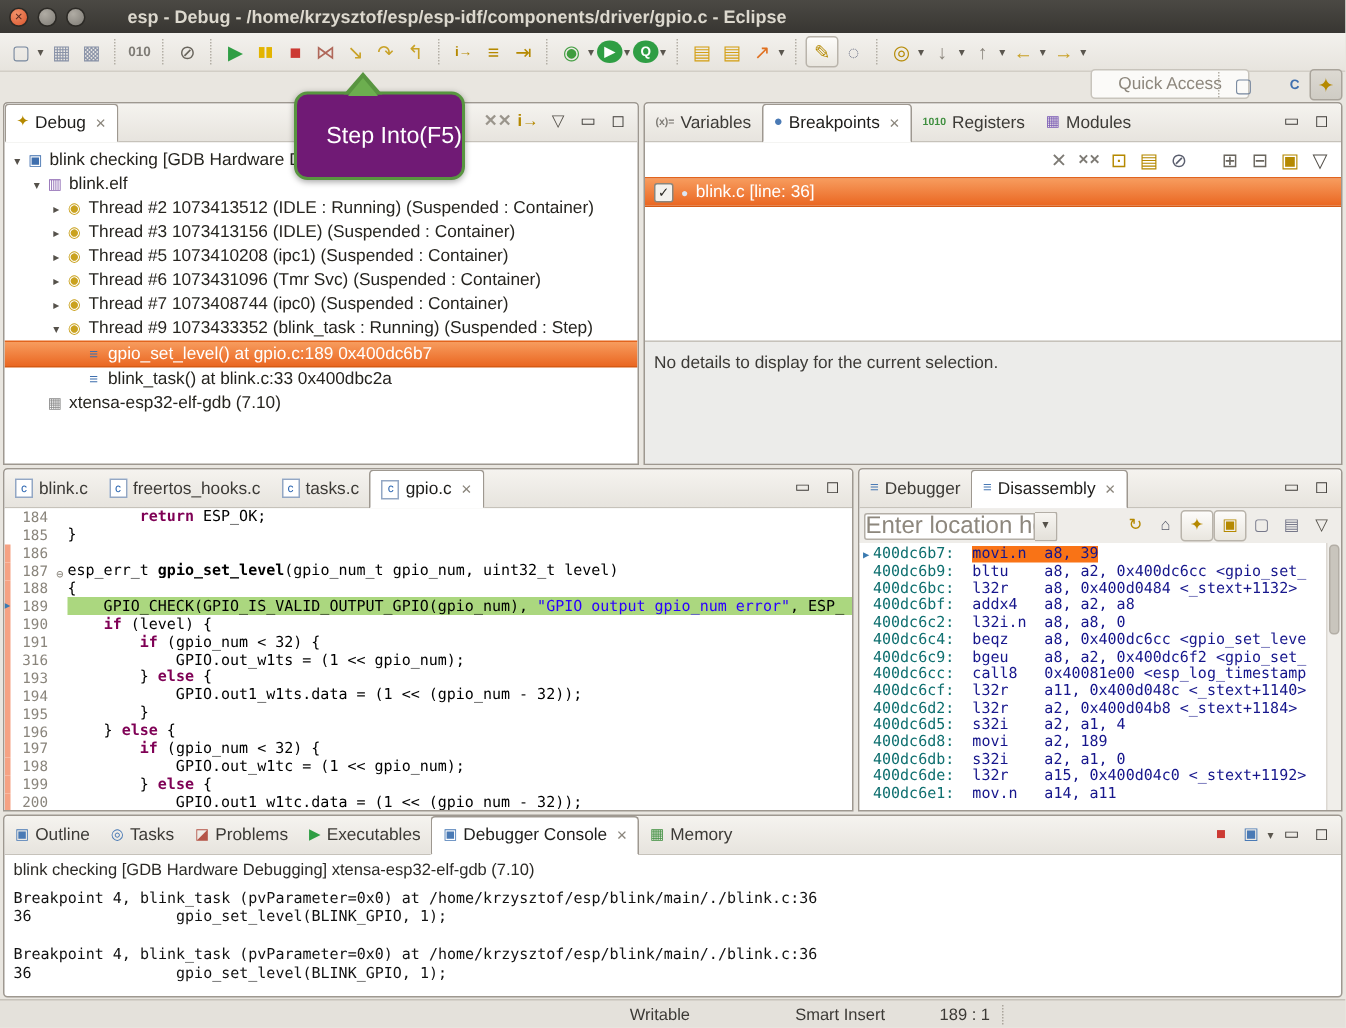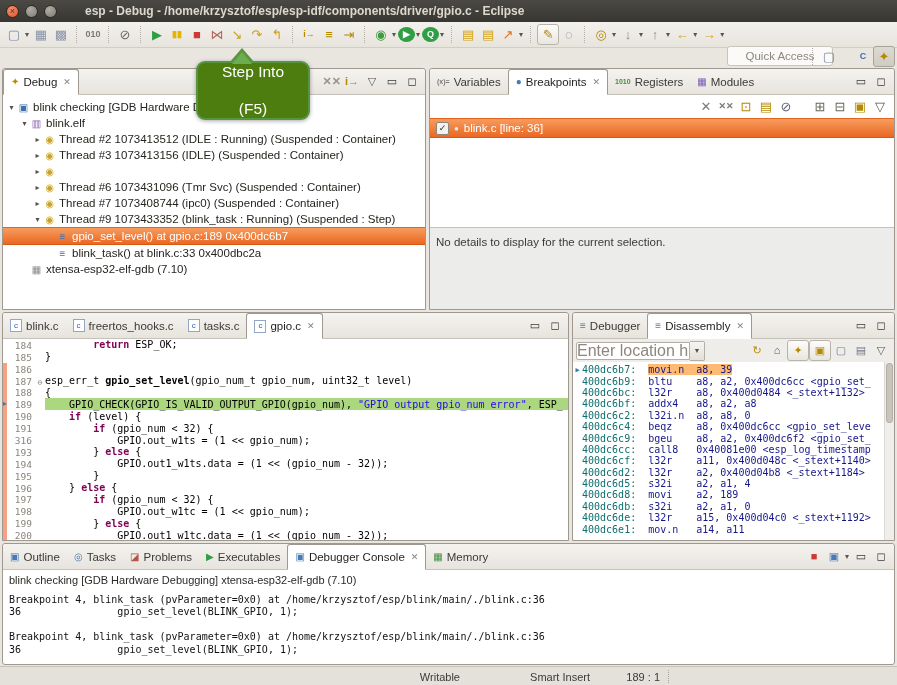--- a/index.html
+++ b/index.html
@@ -80,37 +80,37 @@
   .dtoolbar{height:23px;background:#efede9;border-bottom:1px solid #dbd7d0;display:flex;align-items:center;padding:0 3px}
   .combo{width:112px;height:16px;background:#fff;border:1px solid #b3aea6;border-radius:2px 0 0 2px;
     font-size:16px;color:#8d877d;display:flex;align-items:center;padding-left:0;overflow:hidden;white-space:nowrap}
   .combobtn{width:14px;height:18px;border:1px solid #b3aea6;border-left:none;border-radius:0 2px 2px 0;
     background:linear-gradient(#f7f5f1,#e3e0d9);font-size:7px;color:#55514a;display:flex;align-items:center;justify-content:center}
   .dasm{position:absolute;top:49px;left:0;right:9px;bottom:0;overflow:hidden;background:#fff;padding-top:2px}
   .drow{height:11.4px;display:flex;align-items:center;font-family:"DejaVu Sans Mono",monospace;font-size:10px;white-space:pre;position:relative}
   .dptr{width:9px;flex:none;font-size:7px;color:#3a7ab0;text-align:center}
   .daddr{color:#0e6f6f;flex:none}
   .dins{color:#16168c}
-  .drow.cur .dins{background:#fdba74}
+  .drow.cur .dins{background:#f97316}
   .dmnem{display:inline-block;width:48px}
   .dscroll{position:absolute;top:49px;right:0;bottom:0;width:9px;background:#f0eeea;border-left:1px solid #dcd8d2}
   .dthumb{margin:1px;height:58px;background:#c9c5bd;border-radius:3px;border:1px solid #b3aea6}
   
   .cbanner{font-size:11px;color:#2c2a26;padding:4px 6px 2px 6px}
   .clines{padding:6px 16px 0 6px}
   .cl{height:12.4px;font-family:"DejaVu Sans Mono",monospace;font-size:10px;white-space:pre;color:#111}
   
   .statusbar{position:absolute;left:0;right:0;top:666px;height:19px;background:#e4e1db;
     border-top:1px solid #c6c2ba;display:flex;align-items:center;font-size:11px;color:#3c3a36;z-index:5}
   .stcell{text-align:right}
   .stsep{width:1px;height:13px;border-left:1px dotted #aaa59c;margin:0 8px}
   
-  .stepTip{position:absolute;left:196px;top:61px;width:110px;height:55px;background:#4d7c0f;
+  .stepTip{position:absolute;left:196px;top:61px;width:110px;height:55px;background:#701a75;
     border:2px solid #589540;border-radius:9px;color:#fff;z-index:60;
-    display:flex;flex-direction:column;align-items:center;justify-content:space-between;
+    display:flex;flex-direction:row;align-items:center;justify-content:flex-end;
     font-size:15.5px;box-shadow:0 1px 4px rgba(0,0,0,.35)}
   .stepTip .tri{position:absolute;top:-15px;left:31px;width:0;height:0;
     border:13px solid transparent;border-top:none;border-bottom:15px solid #589540}
   .stepTip .tri2{position:absolute;top:-11px;left:34px;width:0;height:0;
     border:10px solid transparent;border-top:none;border-bottom:12px solid #6cae4f}
 </style>
 </head>
 <body>
 
 <div class="titlebar">
@@ -239,20 +239,21 @@
         <span>Thread #2 1073413512 (IDLE : Running) (Suspended : Container)</span>
       </div>
       <div class="trow" style="padding-left: 29px;">
         <span class="arr">▸</span>
         <span class="ticon" style="color: rgb(202, 162, 31);">◉</span>
         <span>Thread #3 1073413156 (IDLE) (Suspended : Container)</span>
       </div>
       <div class="trow" style="padding-left: 29px;">
         <span class="arr">▸</span>
         <span class="ticon" style="color: rgb(202, 162, 31);">◉</span>
+        <span>Thread #5 1073410208 (ipc1) (Suspended : Container)</span>
       </div>
       <div class="trow" style="padding-left: 29px;">
         <span class="arr">▸</span>
         <span class="ticon" style="color: rgb(202, 162, 31);">◉</span>
         <span>Thread #6 1073431096 (Tmr Svc) (Suspended : Container)</span>
       </div>
       <div class="trow" style="padding-left: 29px;">
         <span class="arr">▸</span>
         <span class="ticon" style="color: rgb(202, 162, 31);">◉</span>
         <span>Thread #7 1073408744 (ipc0) (Suspended : Container)</span>

